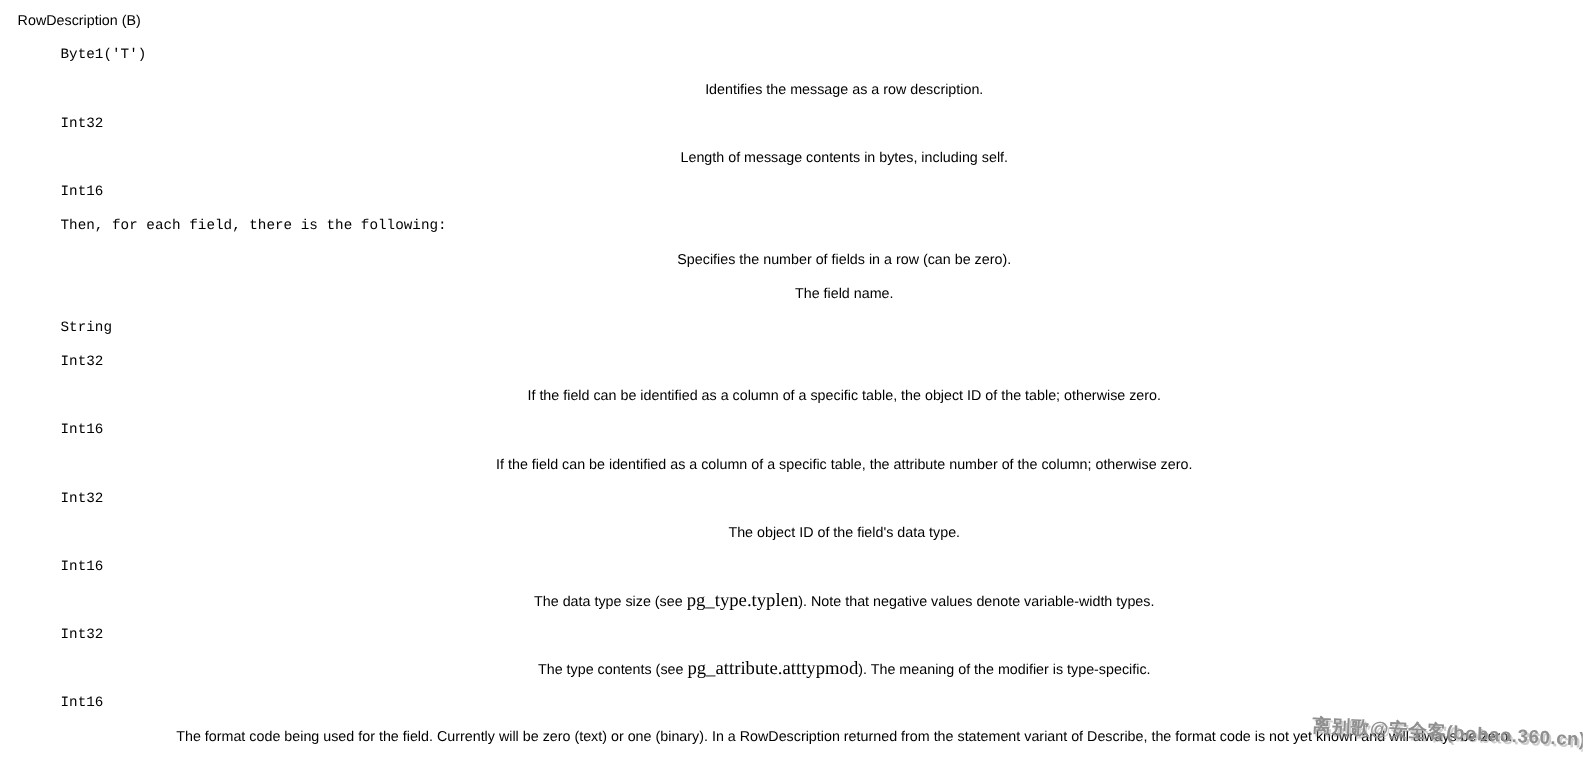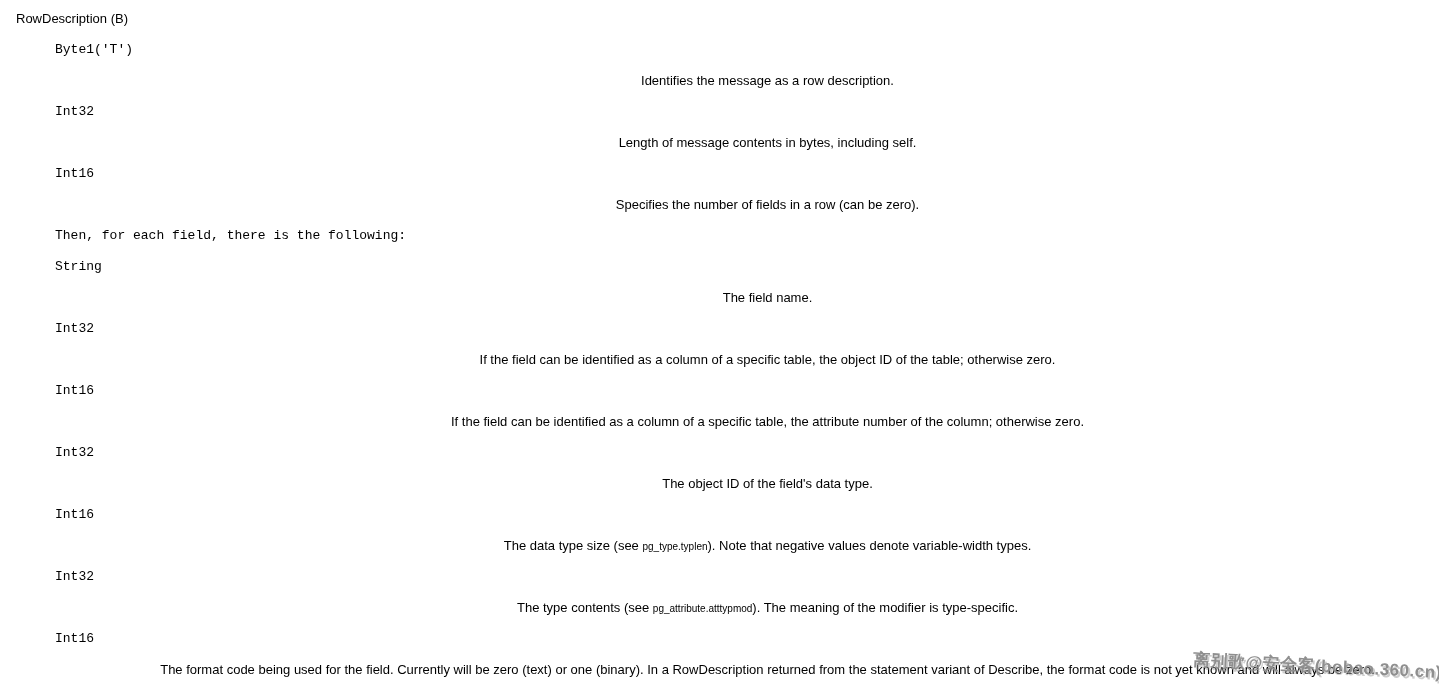--- a/index.html
+++ b/index.html
@@ -29,22 +29,22 @@
     white-space: nowrap;
     height: 17px;
     line-height: 17px;
     margin-bottom: 14px;
     overflow: visible;
   }
   .i0 { padding-left: 16px; }
   .i1 { padding-left: 55px; font-family: Liberation Mono, monospace; }
   .i2 { padding-left: 96px; text-align: center; }
   .mono {
-    font-family: Liberation Sans, sans-serif;
-    font-size: 10px;
+    font-family: Liberation Serif, serif;
+    font-size: 17px;
   }
   .watermark {
     position: absolute;
     left: 1193px;
     top: 648px;
     font-weight: 700;
     font-size: 17px;
     letter-spacing: 0.5px;
     white-space: nowrap;
     transform: rotate(3deg);
@@ -57,24 +57,24 @@
 <body>
 
 <div class="page">
   <div class="doc" id="doc-lines">
       <div class="line i0">RowDescription (B)</div>
       <div class="line i1">Byte1('T')</div>
       <div class="line i2">Identifies the message as a row description.</div>
       <div class="line i1">Int32</div>
       <div class="line i2">Length of message contents in bytes, including self.</div>
       <div class="line i1">Int16</div>
+      <div class="line i1">Then, for each field, there is the following:</div>
       <div class="line i2">Specifies the number of fields in a row (can be zero).</div>
-      <div class="line i1">Then, for each field, there is the following:</div>
+      <div class="line i2">The field name.</div>
       <div class="line i1">String</div>
-      <div class="line i2">The field name.</div>
       <div class="line i1">Int32</div>
       <div class="line i2">If the field can be identified as a column of a specific table, the object ID of the table; otherwise zero.</div>
       <div class="line i1">Int16</div>
       <div class="line i2">If the field can be identified as a column of a specific table, the attribute number of the column; otherwise zero.</div>
       <div class="line i1">Int32</div>
       <div class="line i2">The object ID of the field's data type.</div>
       <div class="line i1">Int16</div>
       <div class="line i2"><span>The data type size (see </span><span class="mono">pg_type.typlen</span><span>). Note that negative values denote variable-width types.</span></div>
       <div class="line i1">Int32</div>
       <div class="line i2"><span>The type contents (see </span><span class="mono">pg_attribute.atttypmod</span><span>). The meaning of the modifier is type-specific.</span></div>

